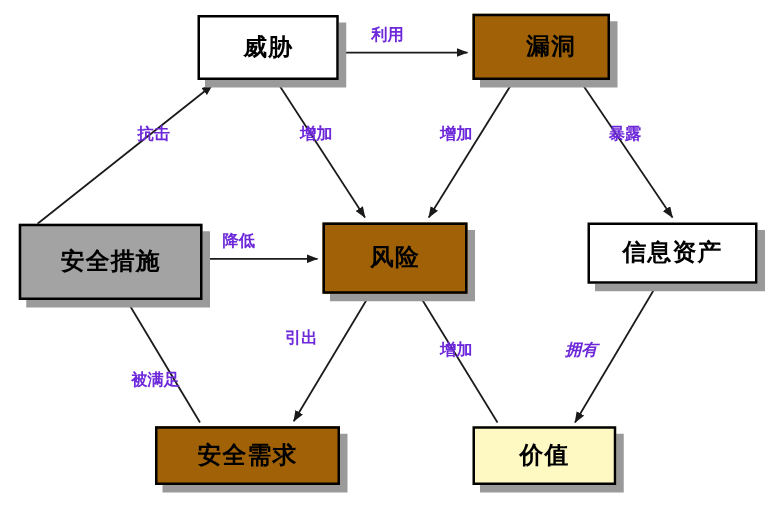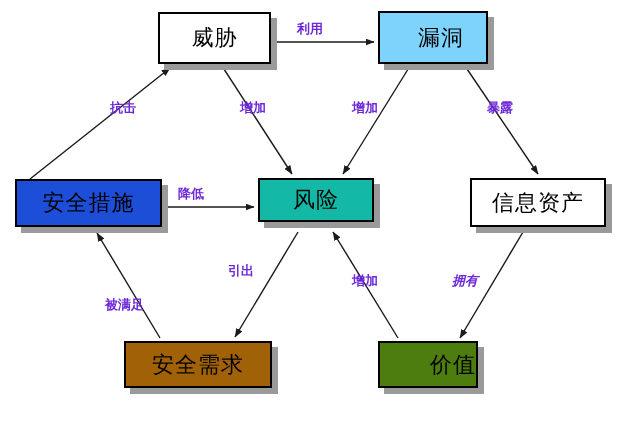--- a/index.html
+++ b/index.html
@@ -27,22 +27,22 @@
     box-sizing: border-box;
     background: #ffffff;
     border: 2px solid #000000;
     box-shadow: 6px 6px 0 0 #9a9a9a;
     display: flex;
     align-items: center;
     justify-content: center;
     z-index: 5;
   }
   .node-label {
-    font-size: 22px;
-    font-weight: 400;
+    font-size: 19px;
+    font-weight: 700;
     color: #000000;
     letter-spacing: 1px;
     line-height: 1;
     white-space: nowrap;
   }
   .edge-label {
     position: absolute;
     font-size: 13px;
     font-weight: 700;
     color: #6d28d9;
@@ -73,36 +73,36 @@
         <line x1="298" y1="232" x2="235" y2="337" stroke="#1a1a1a" stroke-width="1.4" marker-end="url(#arrowhead)"></line>
         <line x1="398" y1="338" x2="333" y2="232" stroke="#1a1a1a" stroke-width="1.4" marker-end="url(#arrowhead)"></line>
         <line x1="523" y1="232" x2="460" y2="338" stroke="#1a1a1a" stroke-width="1.4" marker-end="url(#arrowhead)"></line>
       </g>
   </svg>
 
   <div id="node-layer">
       <div class="node" style="left: 158px; top: 12px; width: 113px; height: 52px; border-color: rgb(0, 0, 0); background: rgb(255, 255, 255); box-shadow: rgb(154, 154, 154) 6px 6px 0px 0px;">
         <span class="node-label">威胁</span>
       </div>
-      <div class="node" style="left: 378px; top: 11px; width: 110px; height: 53px; border-color: rgb(0, 0, 0); background: #7dd3fc; box-shadow: rgb(154, 154, 154) 6px 6px 0px 0px; padding-left: 16px;">
+      <div class="node" style="left: 378px; top: 11px; width: 110px; height: 53px; border-color: rgb(0, 0, 0); background: #a16207; box-shadow: rgb(154, 154, 154) 6px 6px 0px 0px; padding-left: 16px;">
         <span class="node-label">漏洞</span>
       </div>
-      <div class="node" style="left: 15px; top: 179px; width: 147px; height: 48px; border-color: rgb(0, 0, 0); background: #1d4ed8; box-shadow: rgb(154, 154, 154) 6px 6px 0px 0px;">
+      <div class="node" style="left: 15px; top: 179px; width: 147px; height: 61px; border-color: rgb(0, 0, 0); background: #a3a3a3; box-shadow: rgb(154, 154, 154) 6px 6px 0px 0px;">
         <span class="node-label">安全措施</span>
       </div>
-      <div class="node" style="left: 258px; top: 178px; width: 116px; height: 44px; border-color: rgb(0, 0, 0); background: #14b8a6; box-shadow: rgb(154, 154, 154) 6px 6px 0px 0px;">
+      <div class="node" style="left: 258px; top: 178px; width: 116px; height: 57px; border-color: rgb(0, 0, 0); background: #a16207; box-shadow: rgb(154, 154, 154) 6px 6px 0px 0px;">
         <span class="node-label">风险</span>
       </div>
       <div class="node" style="left: 470px; top: 178px; width: 136px; height: 49px; border-color: rgb(0, 0, 0); background: rgb(255, 255, 255); box-shadow: rgb(154, 154, 154) 6px 6px 0px 0px;">
         <span class="node-label">信息资产</span>
       </div>
       <div class="node" style="left: 124px; top: 341px; width: 148px; height: 47px; border-color: rgb(0, 0, 0); background: #a16207; box-shadow: rgb(154, 154, 154) 6px 6px 0px 0px;">
         <span class="node-label">安全需求</span>
       </div>
-      <div class="node" style="left: 378px; top: 341px; width: 100px; height: 47px; border-color: rgb(0, 0, 0); background: #4d7c0f; box-shadow: rgb(154, 154, 154) 6px 6px 0px 0px; justify-content: flex-end;">
+      <div class="node" style="left: 378px; top: 341px; width: 115px; height: 47px; border-color: rgb(0, 0, 0); background: #fef9c3; box-shadow: rgb(154, 154, 154) 6px 6px 0px 0px;">
         <span class="node-label">价值</span>
       </div>
     </div>
   <div id="edge-label-layer">
       <div class="edge-label" style="left: 297px; top: 22px;">利用</div>
       <div class="edge-label" style="left: 110px; top: 101px;">抗击</div>
       <div class="edge-label" style="left: 240px; top: 101px;">增加</div>
       <div class="edge-label" style="left: 352px; top: 101px;">增加</div>
       <div class="edge-label" style="left: 487px; top: 101px;">暴露</div>
       <div class="edge-label" style="left: 178px; top: 187px; text-align: right;">降低</div>

